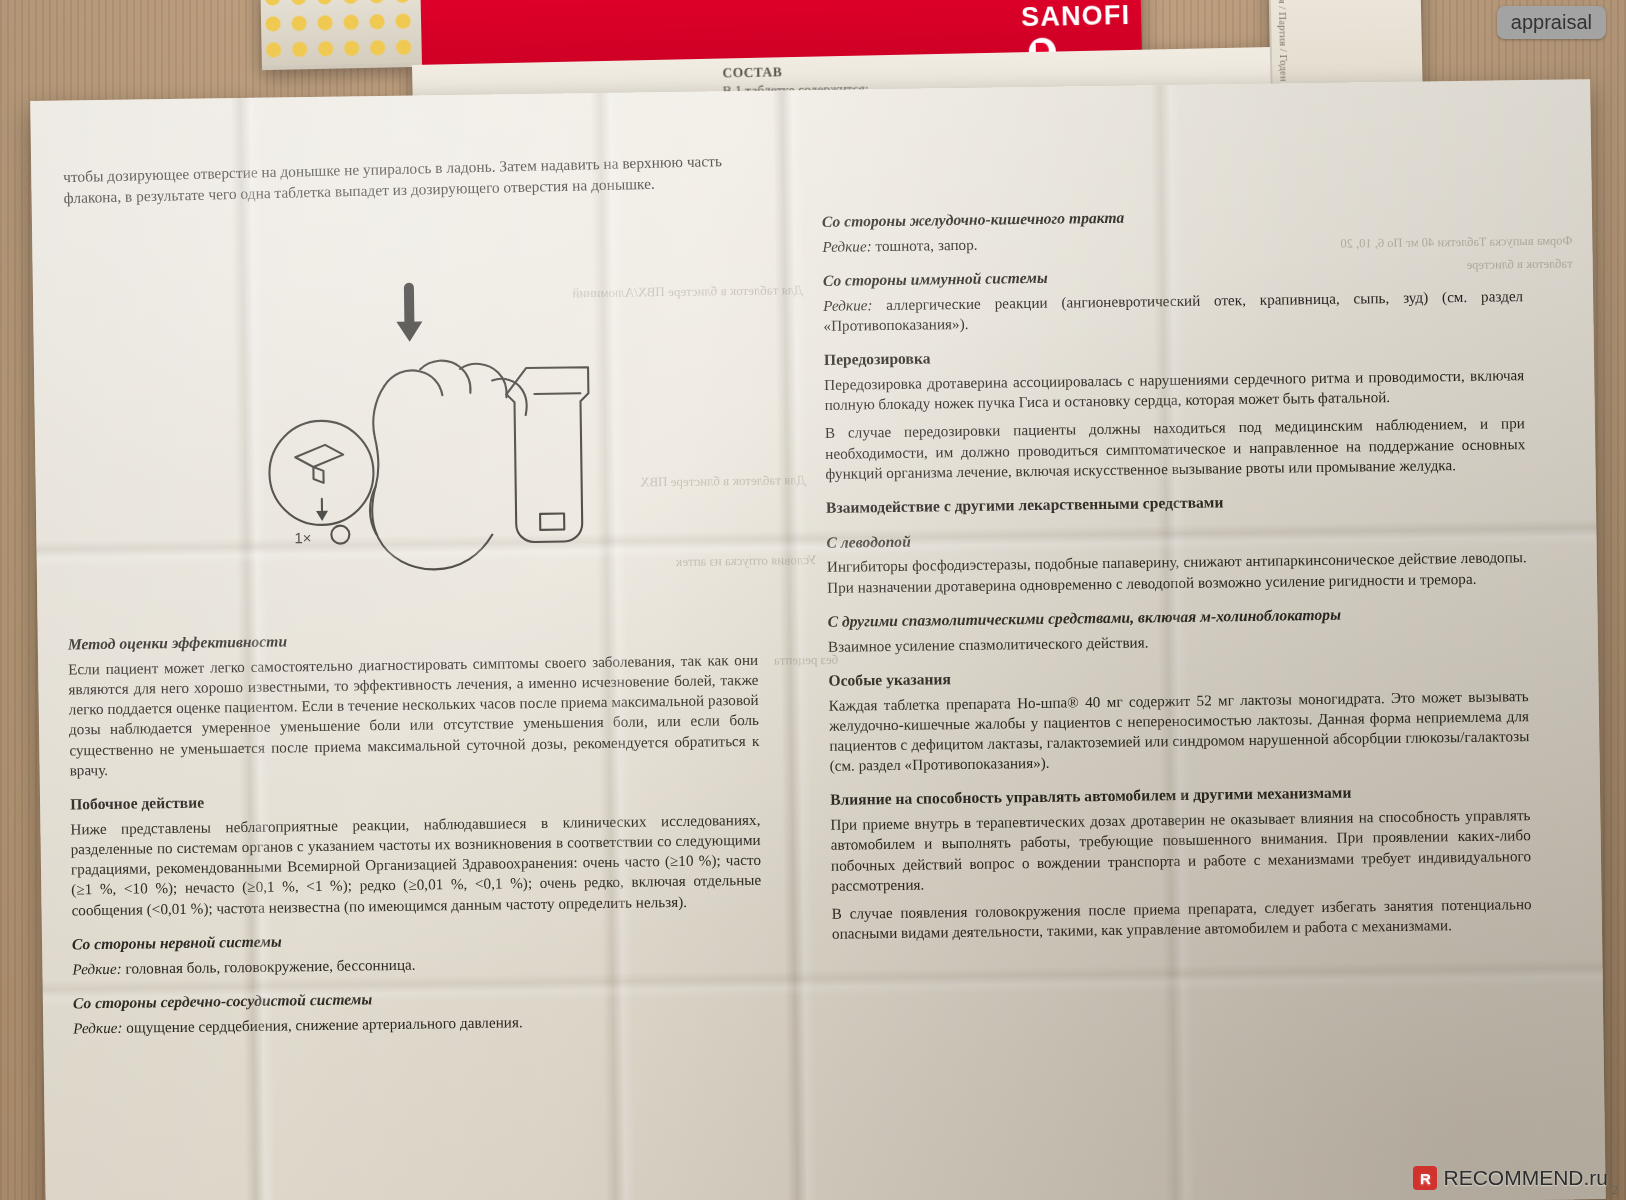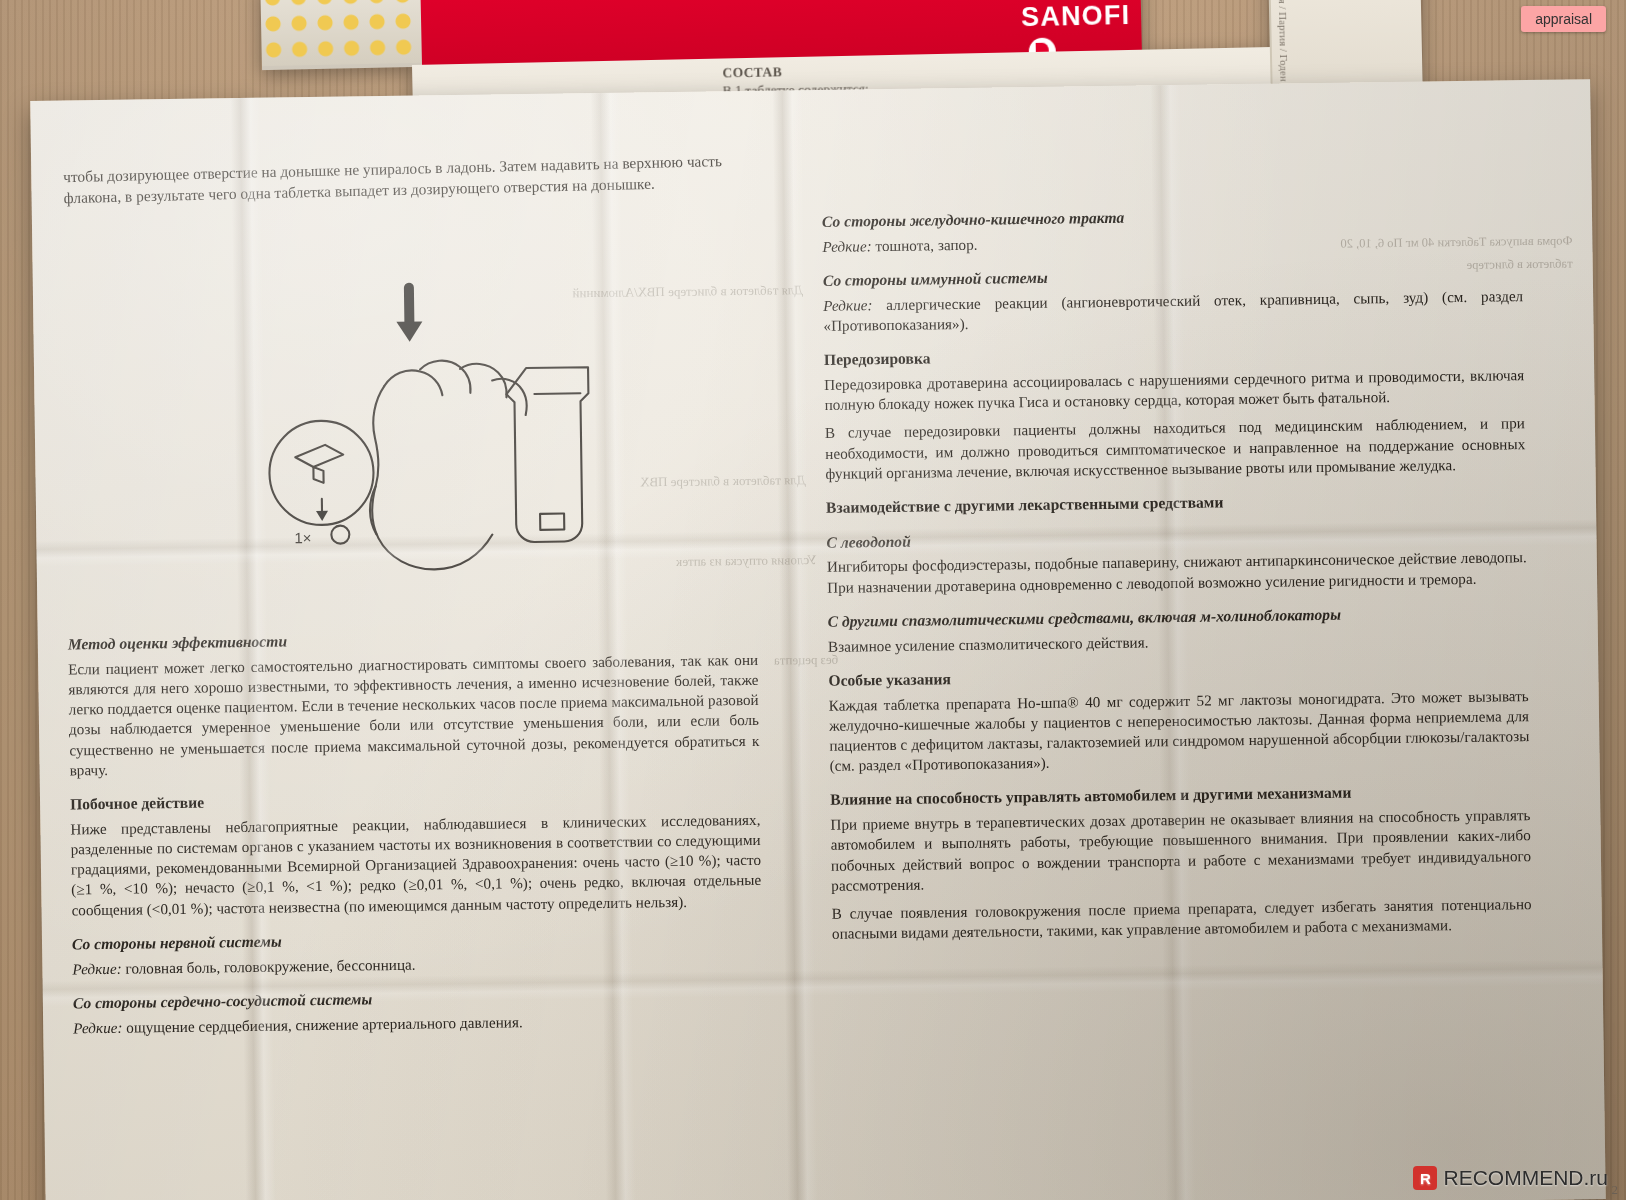--- a/index.html
+++ b/index.html
@@ -150,23 +150,23 @@
   .ghost.g3{left:520px;top:460px;width:260px;}
   .ghost.g4{left:520px;top:560px;width:280px;}
   .ghost.right{
     position:absolute;left:1290px;top:150px;width:250px;
     color:rgba(70,60,45,0.30);font-size:12.5px;line-height:1.8;transform:scaleX(-1);
   }
 
   
   .appraisal{
     position:absolute;right:20px;top:6px;
-    background:#fca5a5;color:#333;
-    font-family:"Liberation Sans",sans-serif;font-size:14px;
-    padding:5px 14px;border-radius:3px;
+    background:#a3a3a3;color:#333;
+    font-family:"Liberation Sans",sans-serif;font-size:20px;
+    padding:5px 14px;border-radius:8px;
     box-shadow:0 1px 3px rgba(0,0,0,.3);
   }
   .recommend{
     position:absolute;right:18px;bottom:10px;
     display:flex;align-items:center;gap:6px;
     font-family:"Liberation Sans",sans-serif;font-size:21px;color:#2d2d2d;
     text-shadow:0 1px 2px rgba(255,255,255,.6);
   }
   .recommend .rbox{
     display:inline-flex;align-items:center;justify-content:center;

